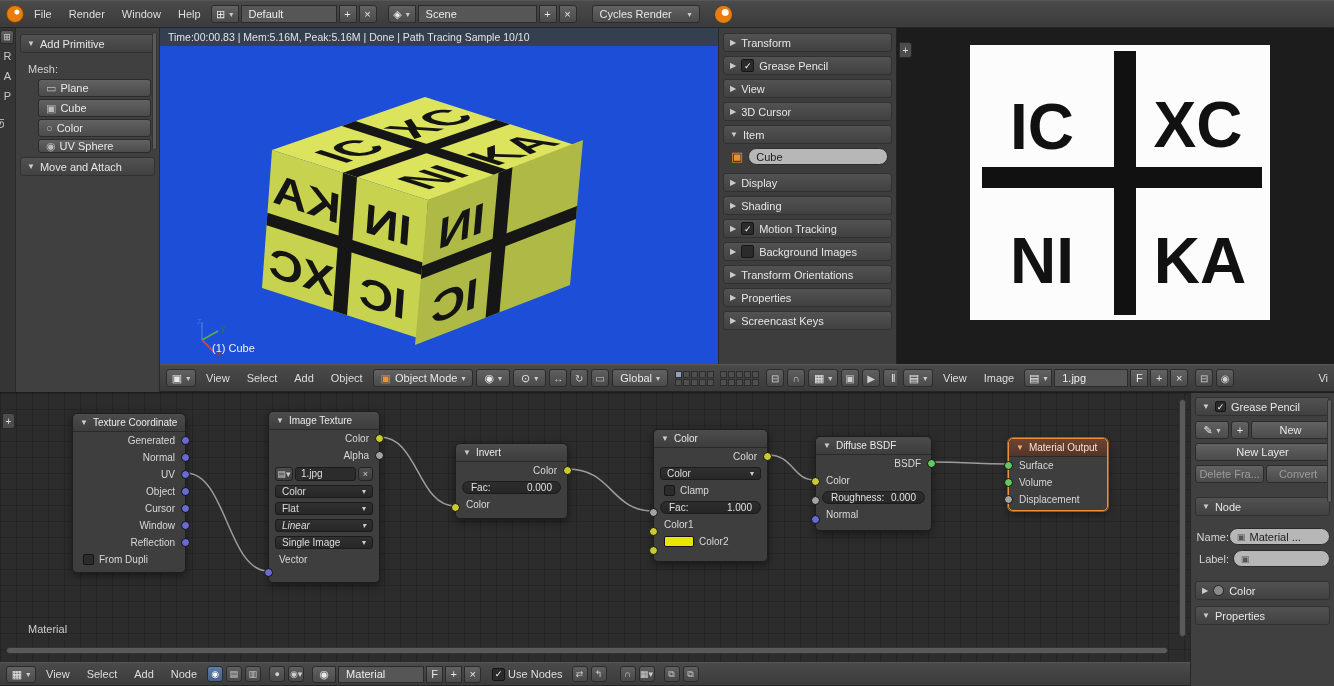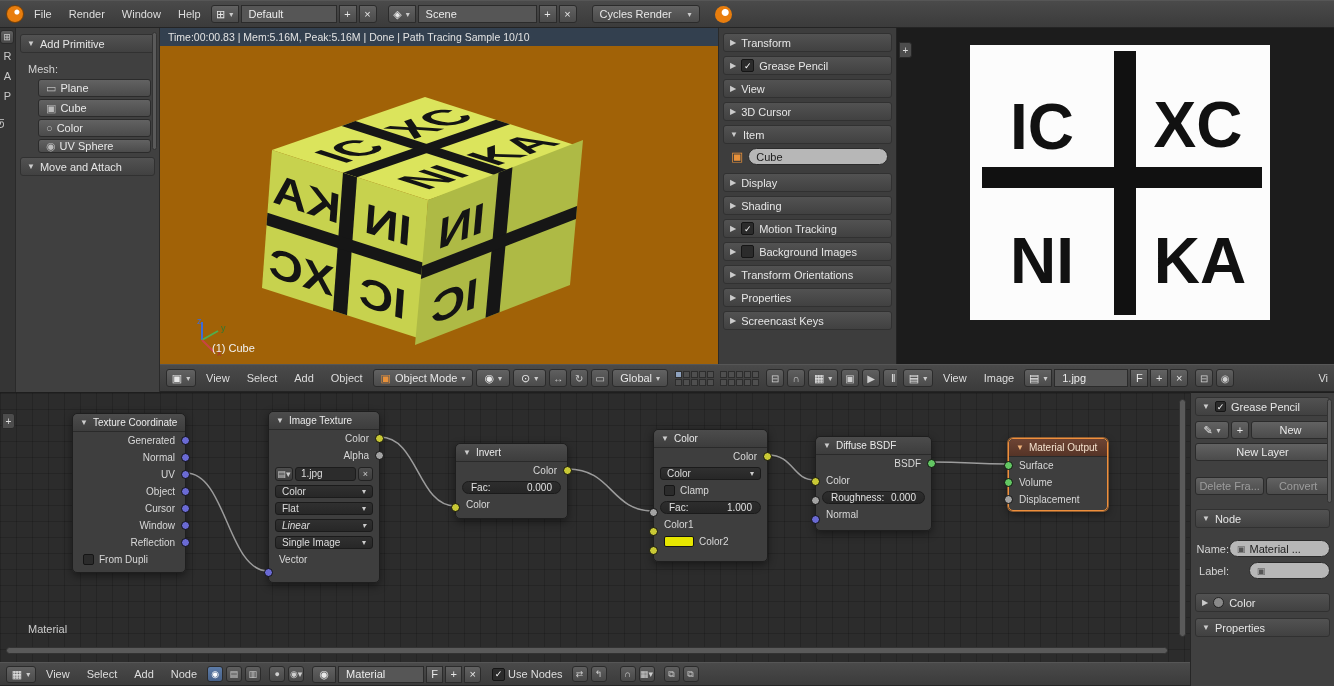--- a/index.html
+++ b/index.html
@@ -99,21 +99,21 @@
     <span style="color:#bdbdbd;">◉</span>
       <span>UV Sphere</span>
   </div>
   <div class="sect" style="margin:4px 4px 0 4px;">
     <span class="tri">▼</span>
     <span>Move and Attach</span>
   </div>
   <div class="scroll" style="left:136px;top:4px;width:5px;height:118px;"></div>
 </div>
 
-<div class="abs" style="left:160px;top:28px;width:558px;height:336px;background:#a16207;overflow:hidden;">
+<div class="abs" style="left:160px;top:28px;width:558px;height:336px;background:#1d4ed8;overflow:hidden;">
   <div style="height:18px;background:#33404f;color:#e3e3e3;display:flex;align-items:center;padding:0 8px;font-size:10.5px;white-space:nowrap;">
     <span>Time:00:00.83 | Mem:5.16M, Peak:5.16M | Done | Path Tracing Sample 10/10</span>
   </div>
   <svg width="558" height="318" viewBox="0 0 558 318" style="position:absolute;left:0;top:18px;">
 
     <g transform="matrix(1.53,-0.53,1.56,0.50,112,104)">
       <rect width="100" height="100" fill="#dbe45c"></rect>
       <rect x="45.5" width="9" height="100" fill="#161616"></rect>
       <rect y="45.5" width="100" height="9" fill="#161616"></rect>
       <g font-family="'Liberation Serif',serif" font-weight="bold" font-size="30" fill="#141414" text-anchor="middle">
@@ -563,36 +563,36 @@
     </div>
   <div class="flex" style="gap:2px;margin:5px 0 0 0;">
     <span class="btn" style="width:34px;">
         <span>✎</span>
         <span class="tri">▾</span>
       </span>
     <span class="btn" style="width:18px;">+</span>
     <span class="btn" style="flex:1;">New</span>
   </div>
   <div class="btn" style="display:flex;margin-top:4px;width:100%;">New Layer</div>
-  <div class="flex" style="gap:2px;margin-top:16px;">
+  <div class="flex" style="gap:2px;margin-top:4px;">
     <span class="btn dim" style="flex:1.1;padding:0 3px;">Delete Fra...</span>
     <span class="btn dim" style="flex:1;padding:0 3px;">Convert</span>
   </div>
   <div class="sect" style="margin-top:14px;">
       <span class="tri">▼</span>
       <span>Node</span>
     </div>
   <div class="flex" style="gap:0;margin-top:12px;">
     <span style="width:34px;text-align:right;color:#d5d5d5;">Name:</span>
     <span class="lightfld" style="flex:1;">
         <span style="font-size:9px;color:#555;">▣</span>
         <span>Material ...</span>
       </span>
   </div>
-  <div class="flex" style="gap:20px;margin-top:5px;">
+  <div class="flex" style="gap:4px;margin-top:5px;">
     <span style="width:34px;text-align:right;color:#d5d5d5;">Label:</span>
     <span class="lightfld" style="flex:1;">
         <span style="font-size:9px;color:#555;">▣</span>
       </span>
   </div>
   <div class="sect" style="margin-top:14px;">
       <span class="tri">▶</span>
       <span style="width:11px;height:11px;border-radius:50%;background:#8a8a8a;border:1px solid #222;flex:none;"></span>
       <span>Color</span>
     </div>

